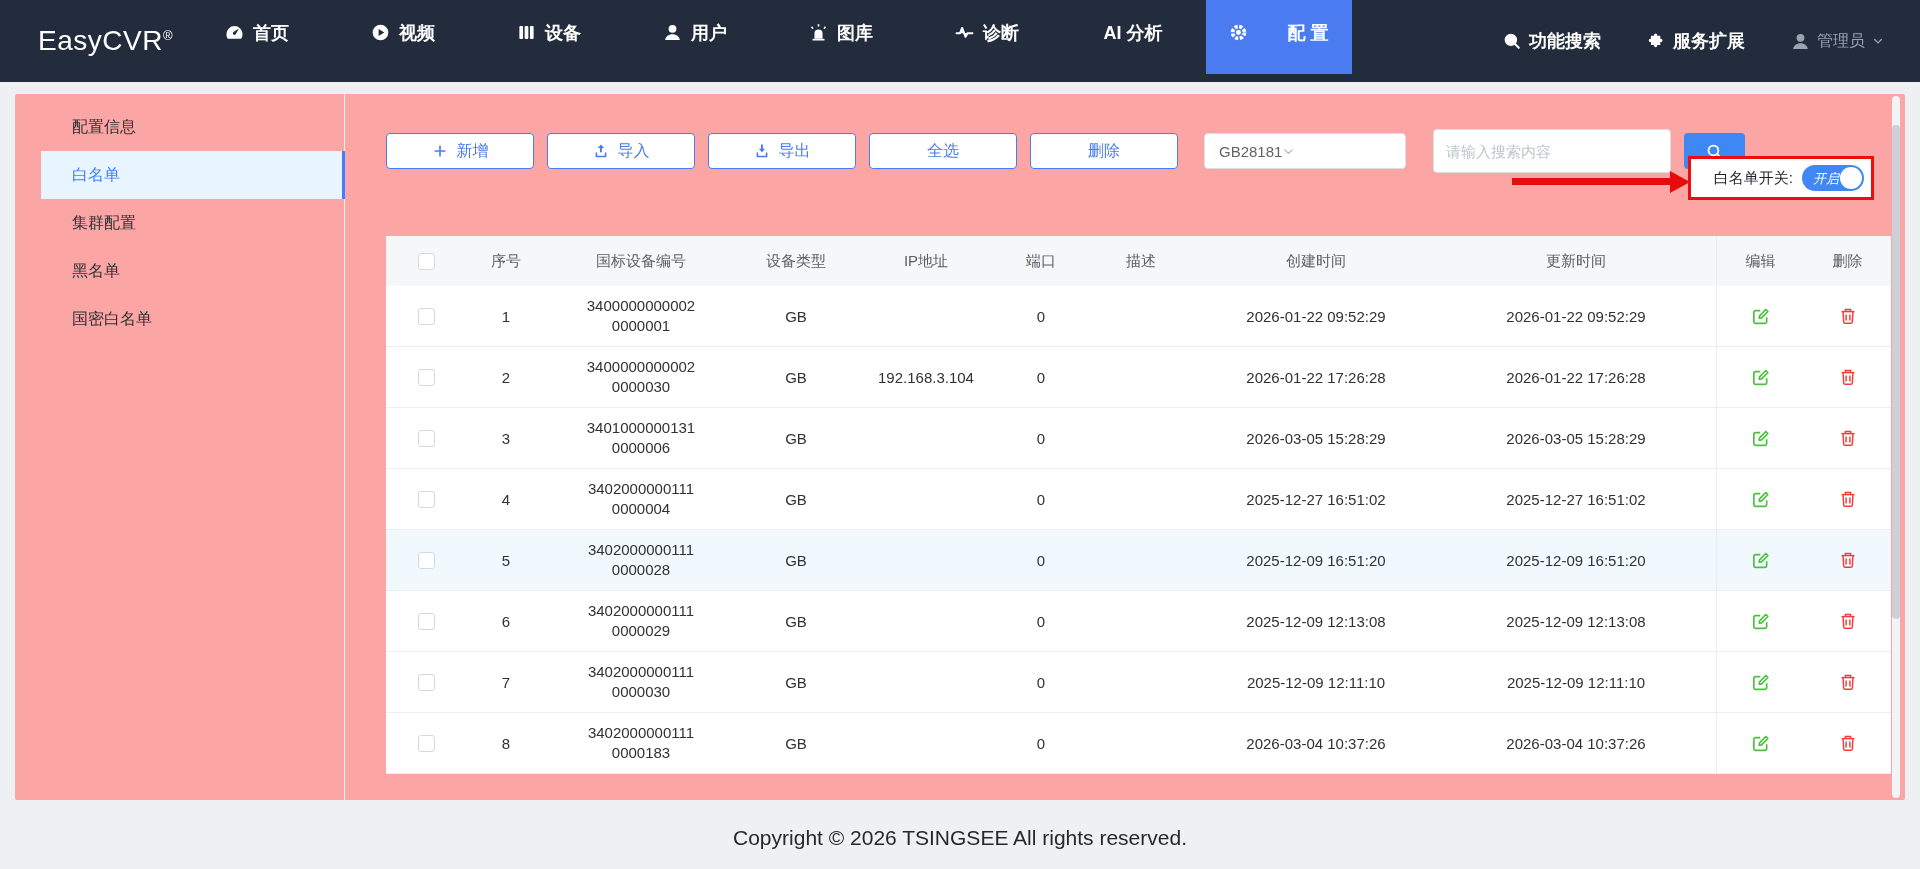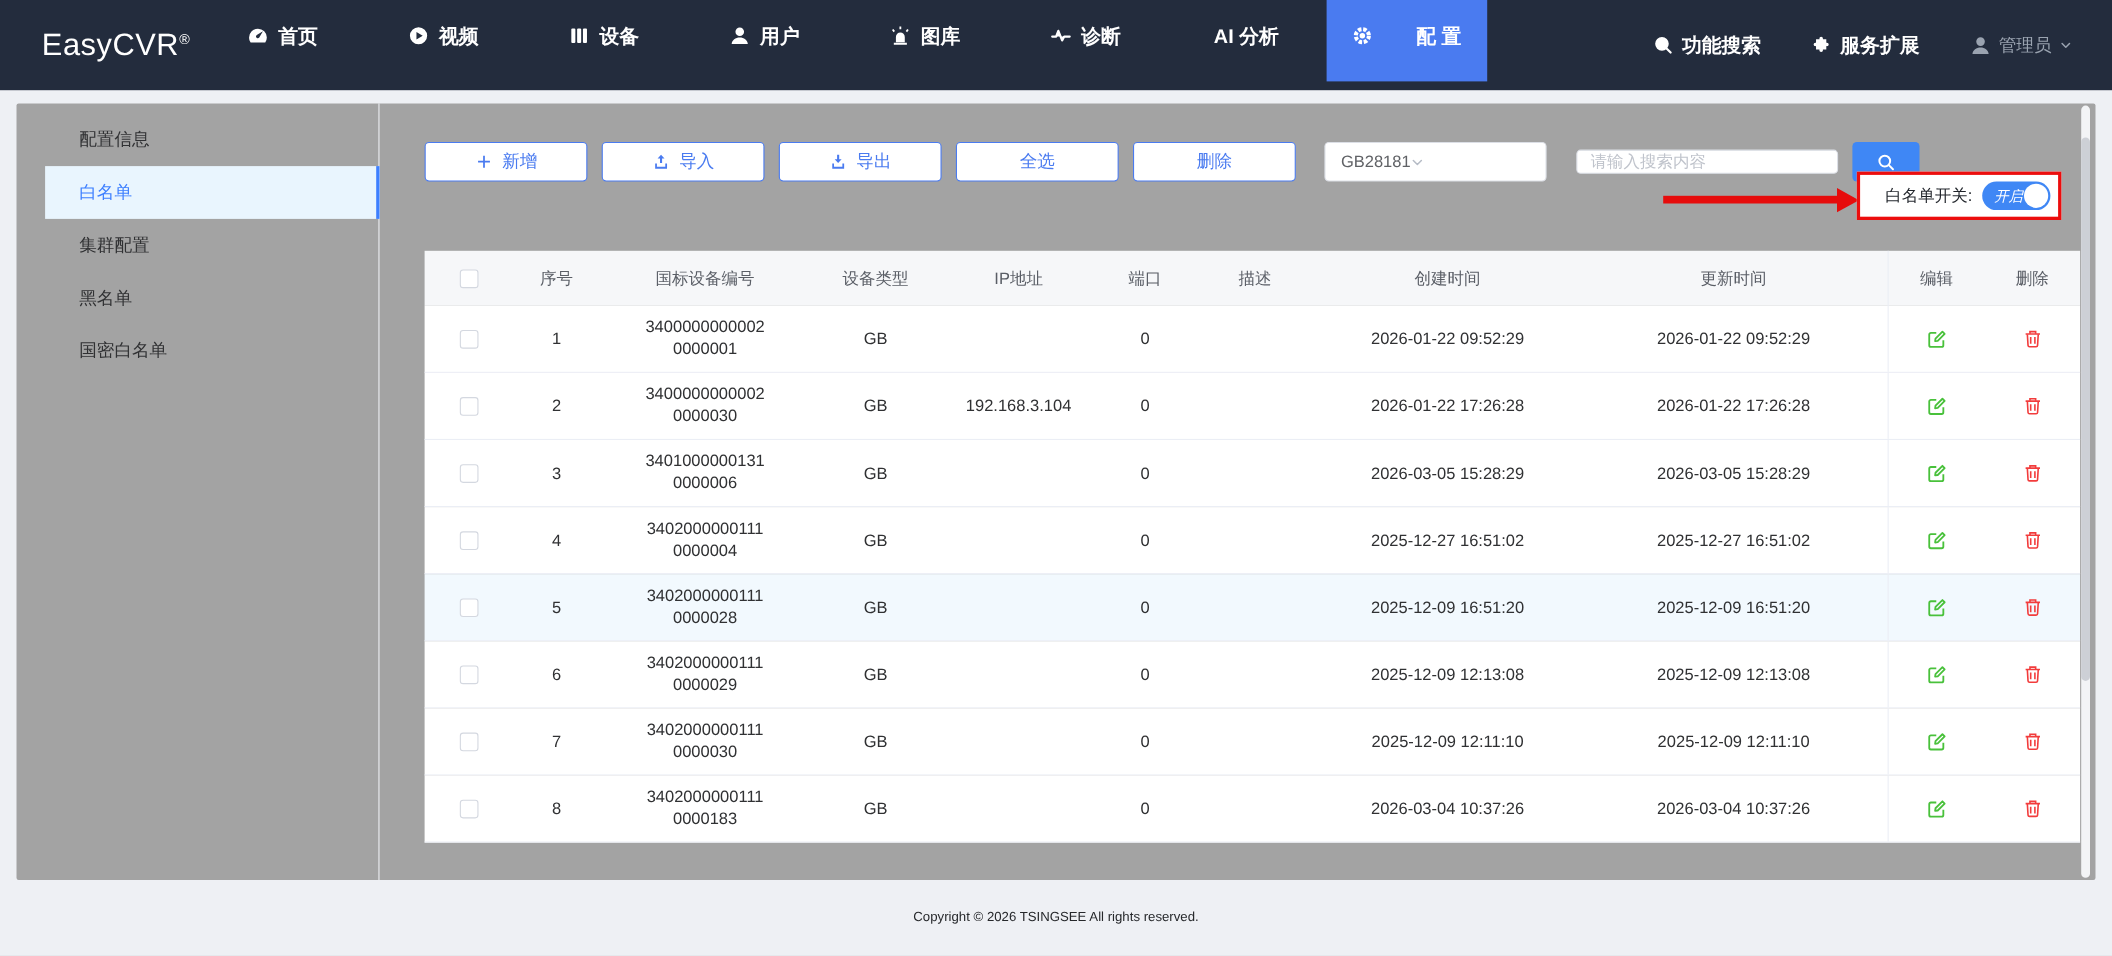--- a/index.html
+++ b/index.html
@@ -21,40 +21,40 @@
   .nav-item svg{width:19px;height:19px;fill:#fff;}
   .nav-item.active{background:#4a7bf0;gap:39px;}
   .nav-right{margin-left:auto;display:flex;align-items:center;gap:46px;padding-right:36px;}
   .nav-right .nav-link{display:flex;align-items:center;gap:8px;color:#fff;font-size:18px;font-weight:bold;cursor:pointer;white-space:nowrap;}
   .nav-link svg{width:18px;height:18px;fill:#fff;}
   .nav-user{display:flex;align-items:center;gap:7px;color:#9aa3b0;font-size:16px;cursor:pointer;white-space:nowrap;}
   .nav-user svg.avatar{width:19px;height:19px;fill:#9aa3b0;}
   .nav-user svg.chev{width:12px;height:12px;stroke:#9aa3b0;}
 
   
-  .card{position:absolute;left:15px;top:94px;width:1890px;height:706px;background:#a3a3a3;border-radius:2px;}
+  .card{position:absolute;left:15px;top:94px;width:1890px;height:706px;background:#fca5a5;border-radius:2px;}
 
   
   .sidebar{position:absolute;left:0;top:0;width:330px;height:100%;border-right:1px solid #edeff3;box-sizing:border-box;padding-top:9px;}
   .side-item{margin-left:26px;width:304px;height:48px;display:flex;align-items:center;padding-left:31px;
     box-sizing:border-box;font-size:16px;color:#303133;cursor:pointer;}
   .side-item.active{background:#e9f5fe;color:#3d7fff;border-right:3px solid #3d7fff;}
 
   
   .content{position:absolute;left:330px;top:0;right:0;height:100%;}
 
   
   .toolbar{display:flex;align-items:center;margin:35px 0 0 41px;}
   .tb-btn{width:148px;height:36px;box-sizing:border-box;border:1px solid #4a7bf0;border-radius:4px;background:#fff;
     color:#4a7bf0;font-size:16px;display:flex;align-items:center;justify-content:center;gap:9px;cursor:pointer;margin-right:13px;}
   .tb-btn svg{width:16px;height:16px;fill:#4a7bf0;}
   .proto-select{margin-left:13px;width:202px;height:36px;box-sizing:border-box;border:1px solid #dcdfe6;border-radius:4px;
     display:flex;align-items:center;padding:0 12px 0 14px;font-size:15px;color:#606266;cursor:pointer;background:#fff;}
   .proto-select svg{width:13px;height:13px;stroke:#b6bcc6;}
-  .search-input{margin-left:27px;width:238px;height:22px;box-sizing:border-box;border:1px solid #dcdfe6;border-radius:4px;
+  .search-input{margin-left:27px;width:238px;height:44px;box-sizing:border-box;border:1px solid #dcdfe6;border-radius:4px;
     padding:0 12px;font-size:15px;color:#303133;outline:none;font-family:inherit;}
   .search-input::placeholder{color:#c0c4cc;}
   .search-btn{margin-left:13px;width:61px;height:36px;border:none;border-radius:4px;background:#3f87f5;display:flex;
     align-items:center;justify-content:center;cursor:pointer;}
   .search-btn svg{width:17px;height:17px;stroke:#fff;fill:none;}
 
   
   .switch-box{position:absolute;top:62px;left:1343px;width:186px;height:44px;box-sizing:border-box;border:3px solid #ec0d0d;
     display:flex;align-items:center;justify-content:flex-end;gap:9px;padding:0 7px;background:#fff;z-index:3;}
   .switch-label{font-size:15px;color:#1f2329;white-space:nowrap;}
@@ -77,21 +77,21 @@
   .checkbox{width:15px;height:15px;border:1px solid #d4d8e0;border-radius:3px;background:#fff;display:inline-block;cursor:pointer;}
   .icon-btn{cursor:pointer;display:inline-flex;}
   .icon-btn.edit svg{width:19px;height:19px;stroke:#49c13b;fill:none;}
   .icon-btn.del svg{width:18px;height:18px;stroke:#f23c3c;fill:none;}
 
   
   .scroll-track{position:absolute;left:1892px;top:96px;width:8px;height:702px;background:#f3f4f6;border-radius:4px;}
   .scroll-thumb{position:absolute;left:1892px;top:125px;width:8px;height:494px;background:#cdd0d6;border-radius:4px;cursor:pointer;}
 
   
-  .footer{position:absolute;left:0;top:826px;width:1920px;text-align:center;font-size:12px;color:#26282b;}
+  .footer{position:absolute;left:0;top:826px;width:1920px;text-align:center;font-size:21px;color:#26282b;}
 </style>
 </head>
 <body>
 
 <header class="navbar">
   <div class="logo"><span>EasyCVR</span><sup>®</sup></div>
   <nav class="nav-main" id="nav-main">
       <div class="nav-item">
         <span>
           <svg viewBox="0 0 16 16">

